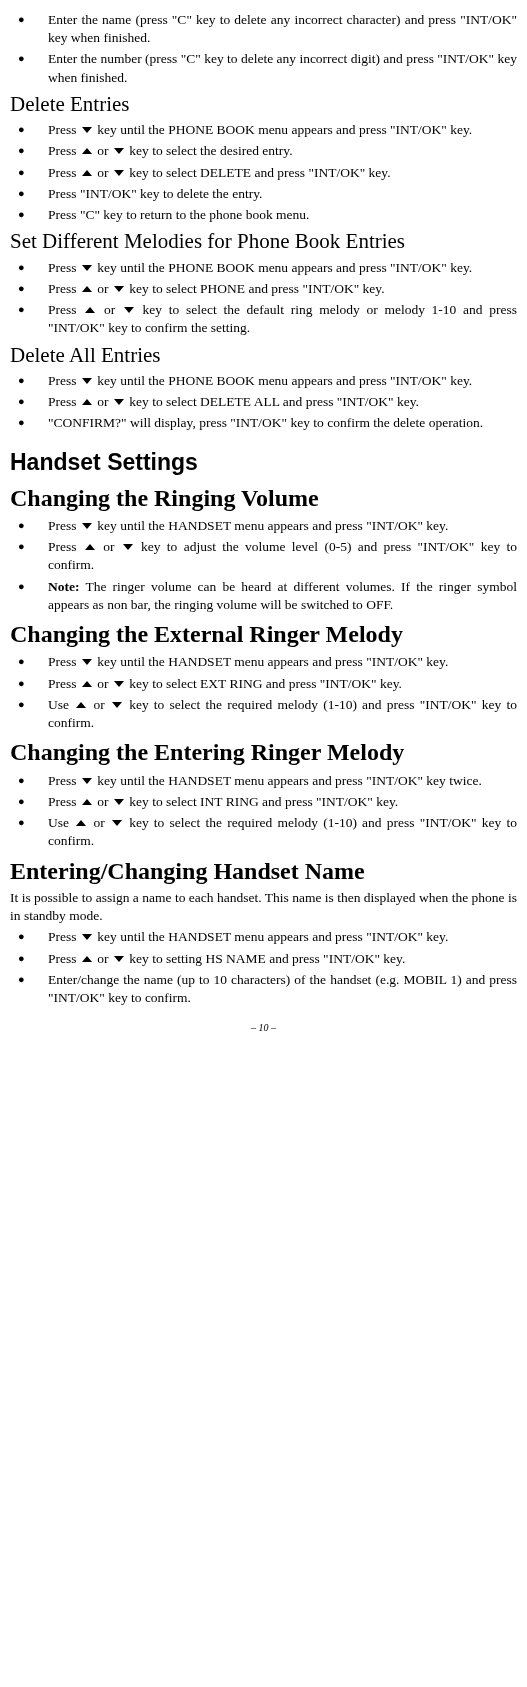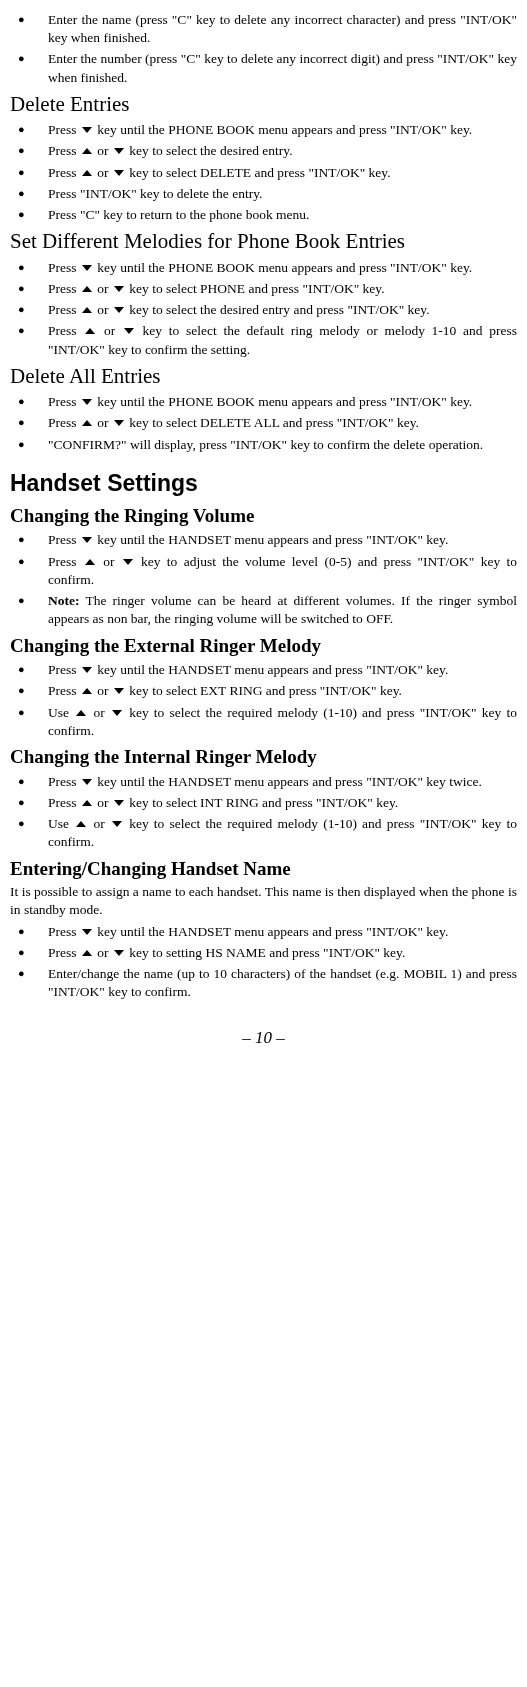--- a/index.html
+++ b/index.html
@@ -15,21 +15,21 @@
   }
   .h1 {
     font-family: Arial, Helvetica, sans-serif;
     font-weight: bold;
     font-size: 23px;
     margin: 14px 0 2px 0;
   }
   .h2 {
     font-family: "Times New Roman", Times, serif;
     font-weight: bold;
-    font-size: 19px;
+    font-size: 24px;
     margin: 4px 0 2px 0;
   }
   .h3 {
     font-family: "Times New Roman", Times, serif;
     font-weight: normal;
     font-size: 21px;
     margin: 2px 0 2px 0;
   }
   .para {
     margin: 0 0 2px 0;
@@ -51,22 +51,22 @@
     position: absolute;
     left: 8px;
     top: 0;
     font-size: 11px;
     line-height: 1.6;
   }
   .bold { font-weight: bold; }
   .footer {
     text-align: center;
     font-style: italic;
-    margin-top: 25px;
-    font-size: 17px;
+    margin-top: 14px;
+    font-size: 10px;
   }
   svg.arrow {
     display: inline-block;
     vertical-align: middle;
     width: 12px;
     height: 10px;
     margin: 0 1px 2px 1px;
   }
 </style>
 </head>
@@ -114,27 +114,20 @@
         <polygon points="1,8 11,8 6,2" fill="#000"></polygon>
       </svg><span> or </span><svg class="arrow" viewBox="0 0 12 10">
         <polygon points="1,2 11,2 6,8" fill="#000"></polygon>
       </svg><span> key to select PHONE and press "INT/OK" key.</span>
   </li>
   <li>
     <span>Press </span><svg class="arrow" viewBox="0 0 12 10">
         <polygon points="1,8 11,8 6,2" fill="#000"></polygon>
       </svg><span> or </span><svg class="arrow" viewBox="0 0 12 10">
         <polygon points="1,2 11,2 6,8" fill="#000"></polygon>
-      </svg><span> key to select the desired entry and press "INT/OK" key.</span>
-  </li>
-  <li>
-    <span>Press </span><svg class="arrow" viewBox="0 0 12 10">
-        <polygon points="1,8 11,8 6,2" fill="#000"></polygon>
-      </svg><span> or </span><svg class="arrow" viewBox="0 0 12 10">
-        <polygon points="1,2 11,2 6,8" fill="#000"></polygon>
       </svg><span> key to select the default ring melody or melody 1-10 and press "INT/OK" key to confirm the setting.</span>
   </li>
 </ul>
 
 <div class="h3">Delete All Entries</div>
 <ul class="bullets">
   <li>
     <span>Press </span><svg class="arrow" viewBox="0 0 12 10">
         <polygon points="1,2 11,2 6,8" fill="#000"></polygon>
       </svg><span> key until the PHONE BOOK menu appears and press "INT/OK" key.</span>
@@ -186,21 +179,21 @@
   </li>
   <li>
     <span>Use </span><svg class="arrow" viewBox="0 0 12 10">
         <polygon points="1,8 11,8 6,2" fill="#000"></polygon>
       </svg><span> or </span><svg class="arrow" viewBox="0 0 12 10">
         <polygon points="1,2 11,2 6,8" fill="#000"></polygon>
       </svg><span> key to select the required melody (1-10) and press "INT/OK" key to confirm.</span>
   </li>
 </ul>
 
-<div class="h2">Changing the Internal Ringer Melody</div>
+<div class="h2">Changing the Entering Ringer Melody</div>
 <ul class="bullets">
   <li>
     <span>Press </span><svg class="arrow" viewBox="0 0 12 10">
         <polygon points="1,2 11,2 6,8" fill="#000"></polygon>
       </svg><span> key until the HANDSET menu appears and press "INT/OK" key twice.</span>
   </li>
   <li>
     <span>Press </span><svg class="arrow" viewBox="0 0 12 10">
         <polygon points="1,8 11,8 6,2" fill="#000"></polygon>
       </svg><span> or </span><svg class="arrow" viewBox="0 0 12 10">

